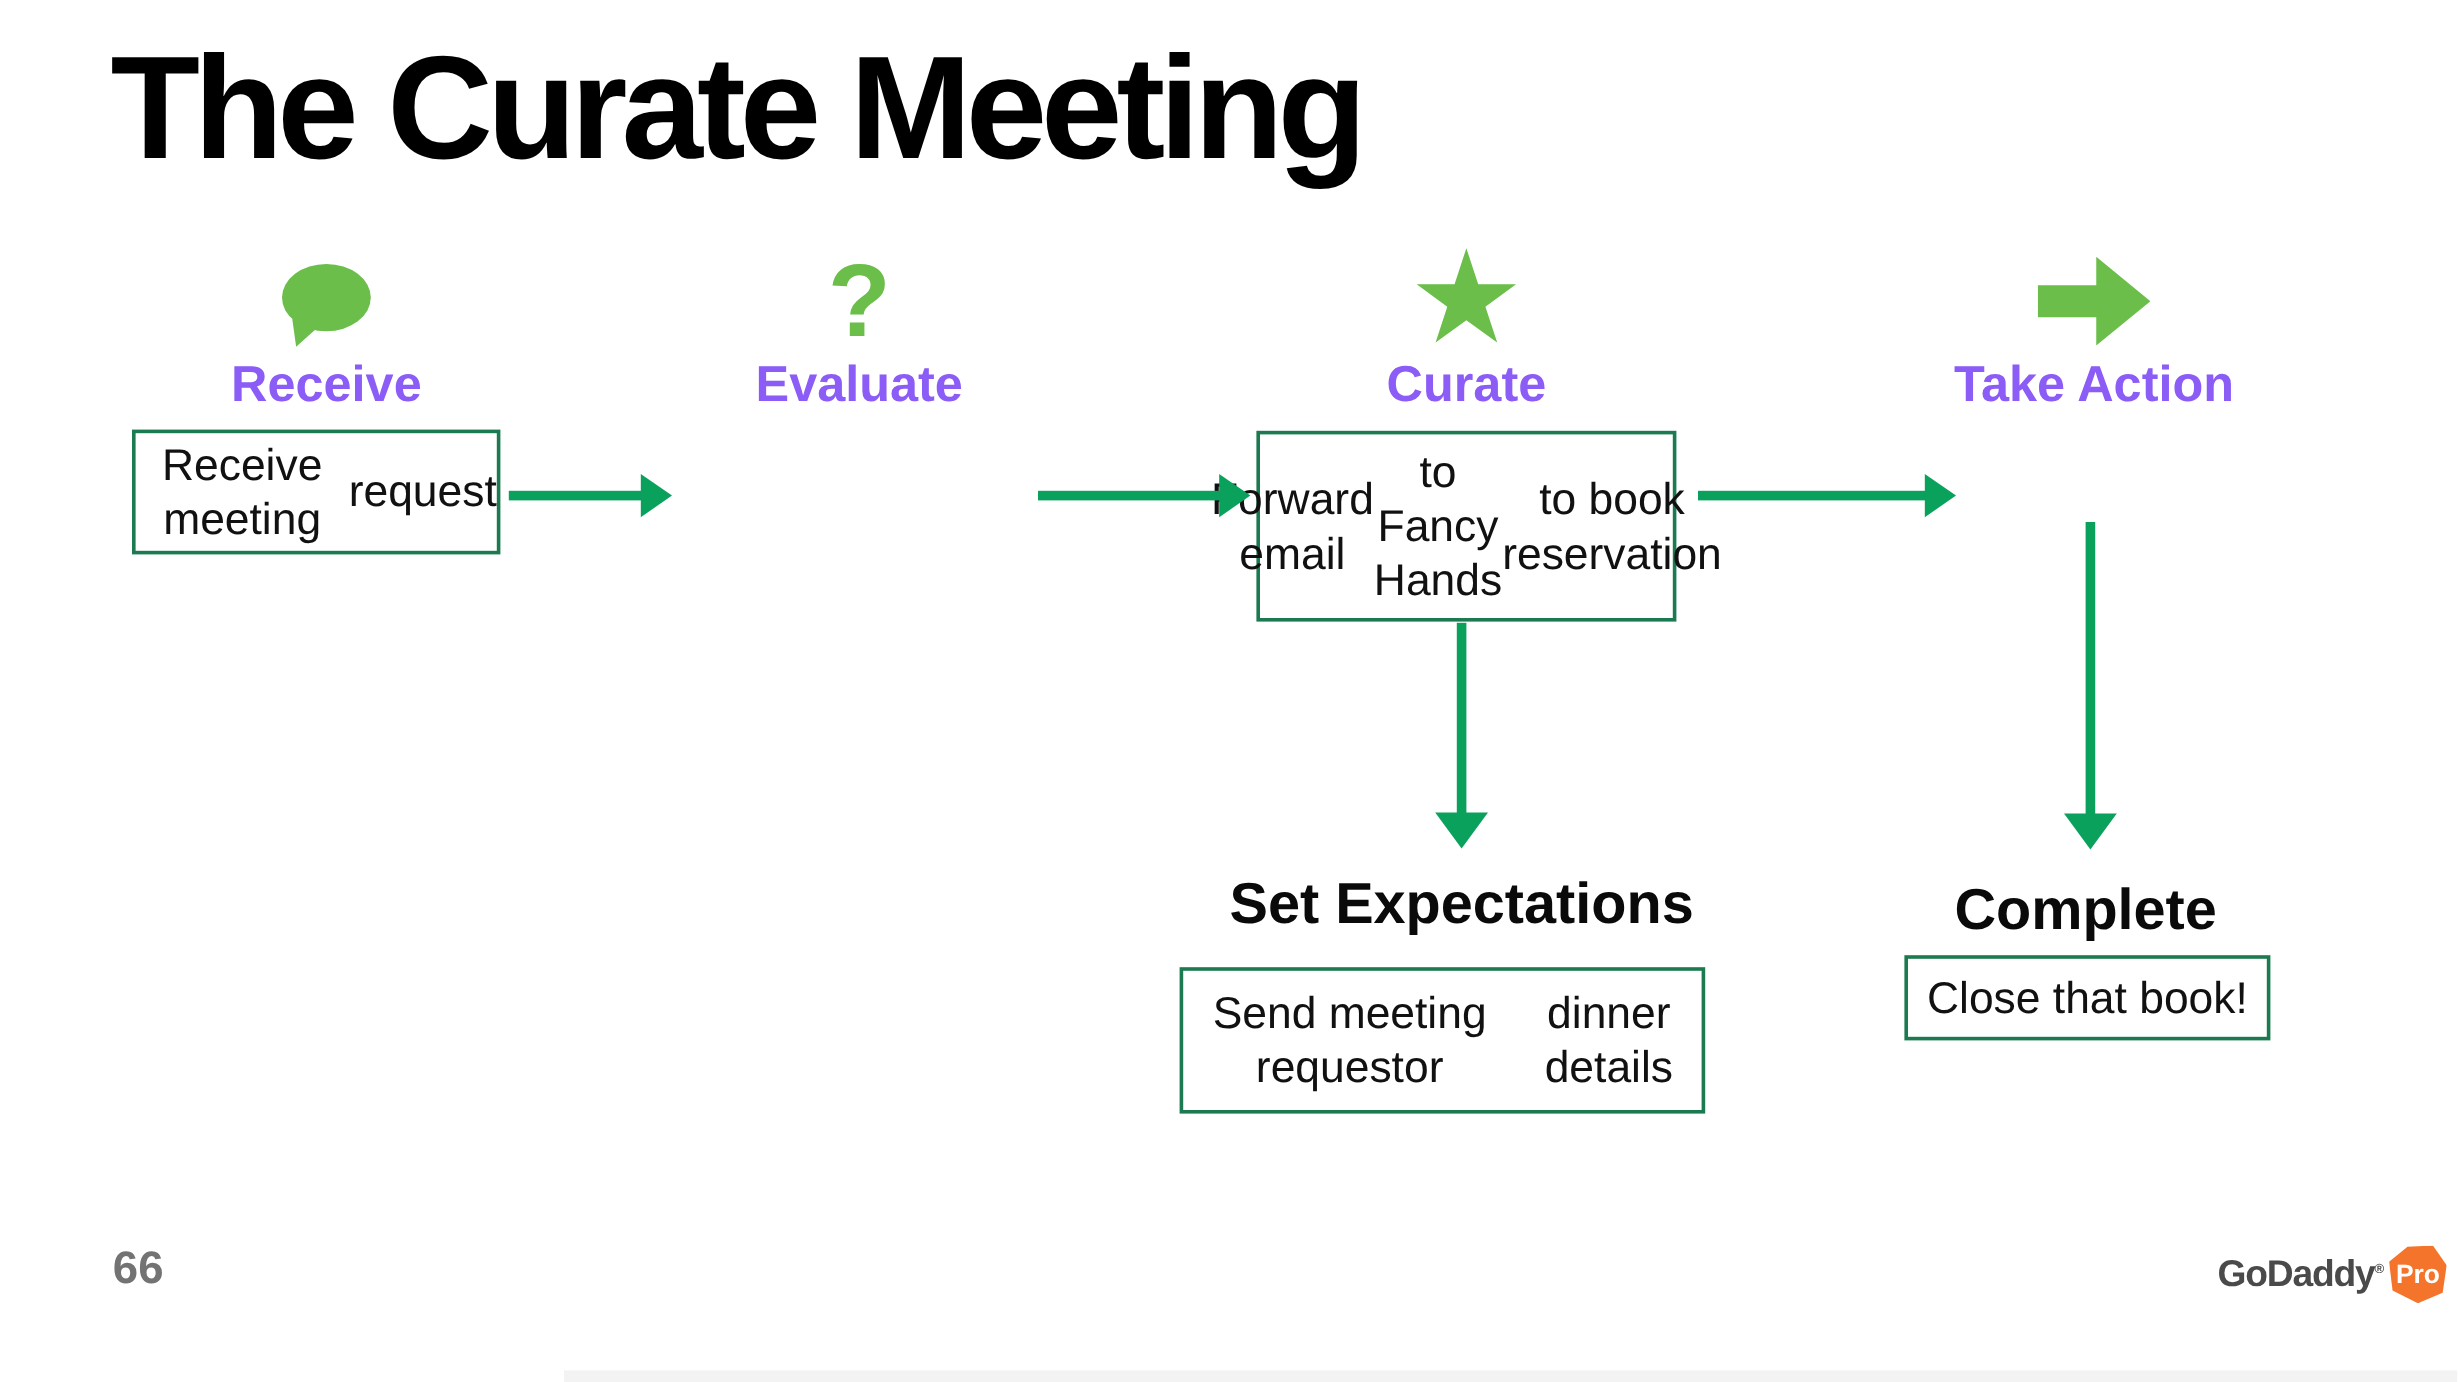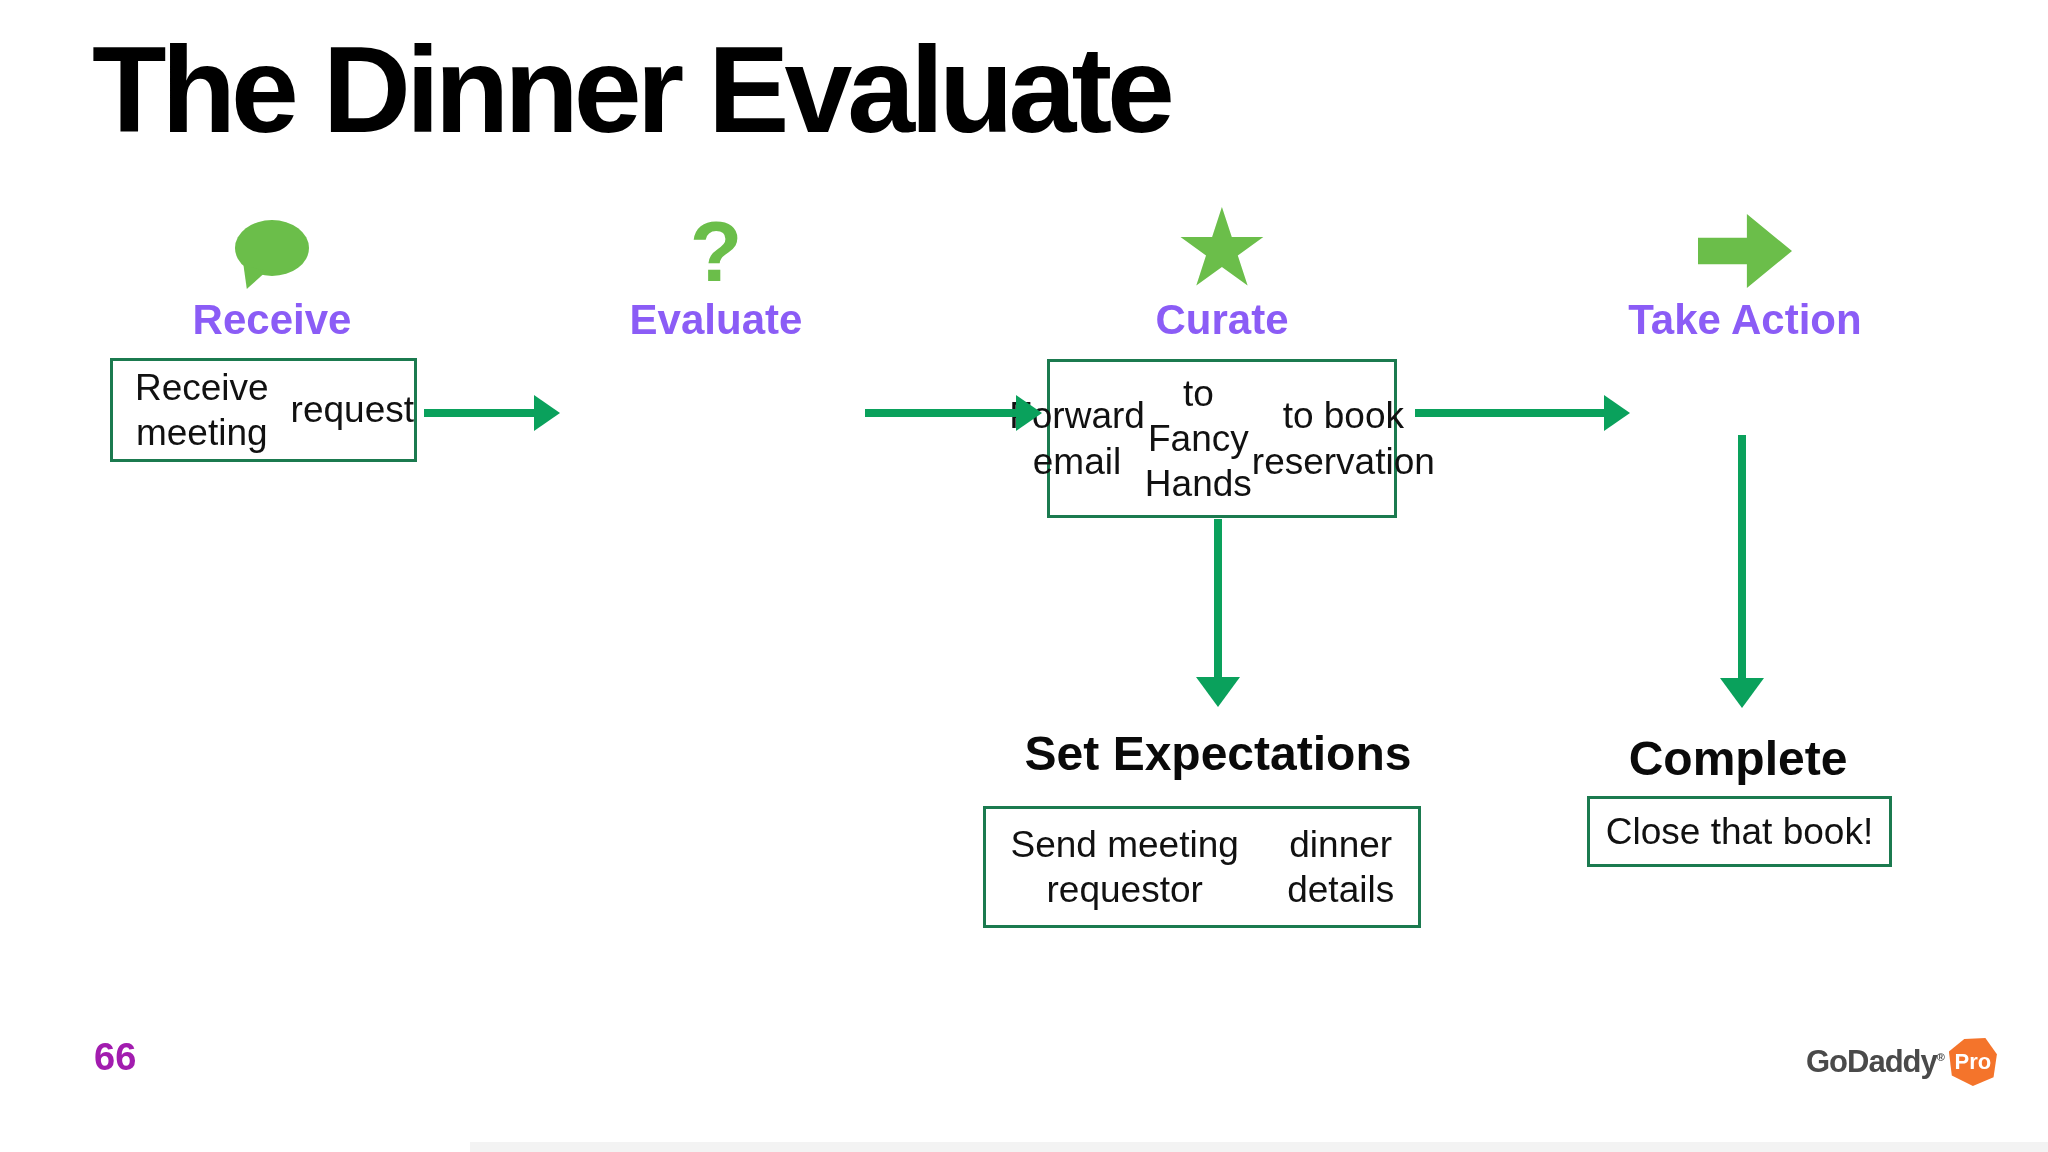--- a/index.html
+++ b/index.html
@@ -54,40 +54,40 @@
   .v-arrow { position:absolute; width:44px; }
   .v-arrow .shaft { position:absolute; left:18px; top:0; bottom:28px; width:8px; background:#0AA15C; }
   .v-arrow .head  { position:absolute; bottom:0; left:0; width:0; height:0;
     border-left:22px solid transparent; border-right:22px solid transparent; border-top:30px solid #0AA15C; }
 
   .sub-label {
     position:absolute; font-size:48px; font-weight:bold; color:#0a0a0a;
     transform:translateX(-50%); white-space:nowrap; text-align:center;
   }
 
-  .page-number { position:absolute; left:94px; top:1036px; font-size:38px; font-weight:bold; color:#a21caf; }
+  .page-number { position:absolute; left:94px; top:1036px; font-size:38px; font-weight:bold; color:#737373; }
 
-  .logo { position:absolute; left:1806px; top:1038px; display:flex; align-items:center; }
+  .logo { position:absolute; left:1848px; top:1038px; display:flex; align-items:center; }
   .logo-text { font-size:31px; font-weight:800; color:#4A4A4A; letter-spacing:-1px; }
   .logo-reg { font-size:11px; color:#4A4A4A; vertical-align:super; }
   .logo-badge {
     margin-left:5px; width:48px; height:48px; background:#F4742B;
     clip-path:polygon(32% 2%, 76% 0%, 100% 34%, 93% 82%, 50% 100%, 6% 78%, 0 28%);
     display:flex; align-items:center; justify-content:center;
   }
   .logo-badge span { color:#fff; font-size:22px; font-weight:800; }
 
   .bottom-edge { position:absolute; left:470px; right:0; bottom:0; height:10px; background:#F3F3F3; }
 </style>
 </head>
 <body>
 
 <div class="slide">
 
-  <div class="slide-title">The Dinner Evaluate</div>
+  <div class="slide-title">The Curate Meeting</div>
 
   <div class="stage" style="left:52px;">
     <div class="icon-wrap">
         <div class="bubble"></div>
       </div>
     <div class="stage-label">Receive</div>
   </div>
 
   <div class="stage" style="left:496px;">
     <div class="icon-wrap">

